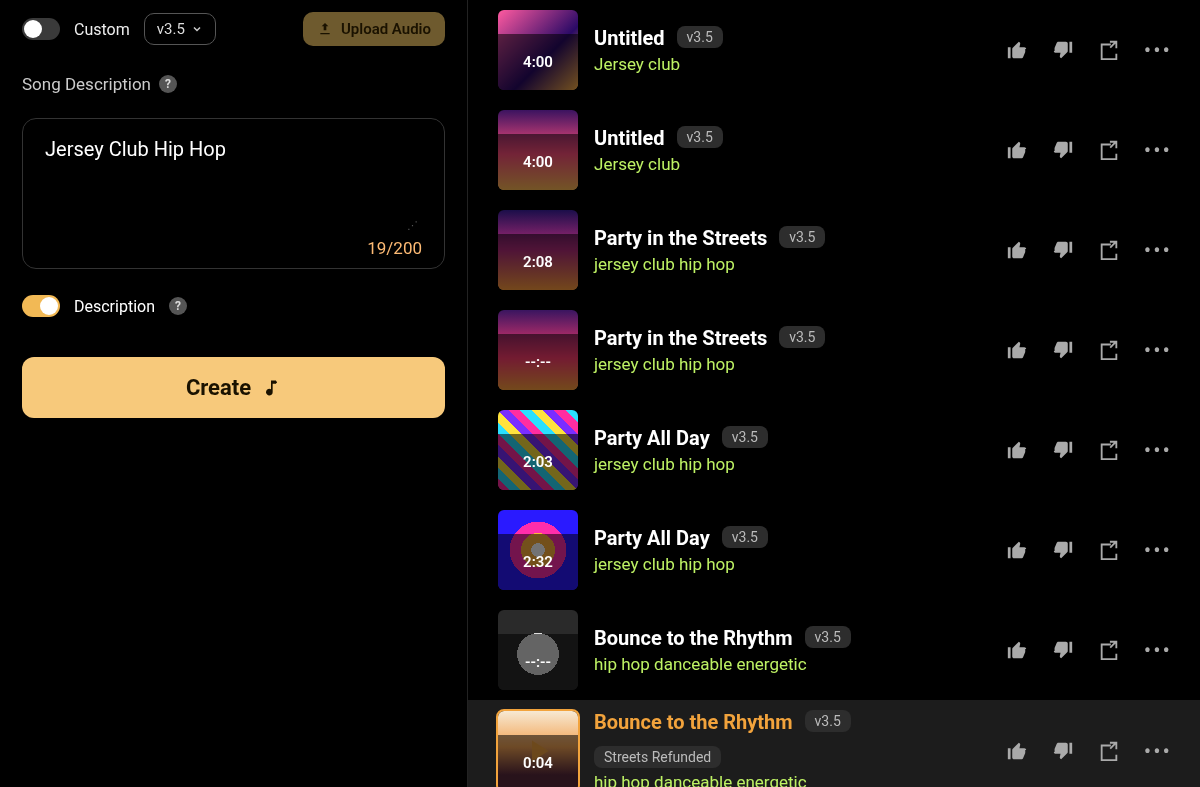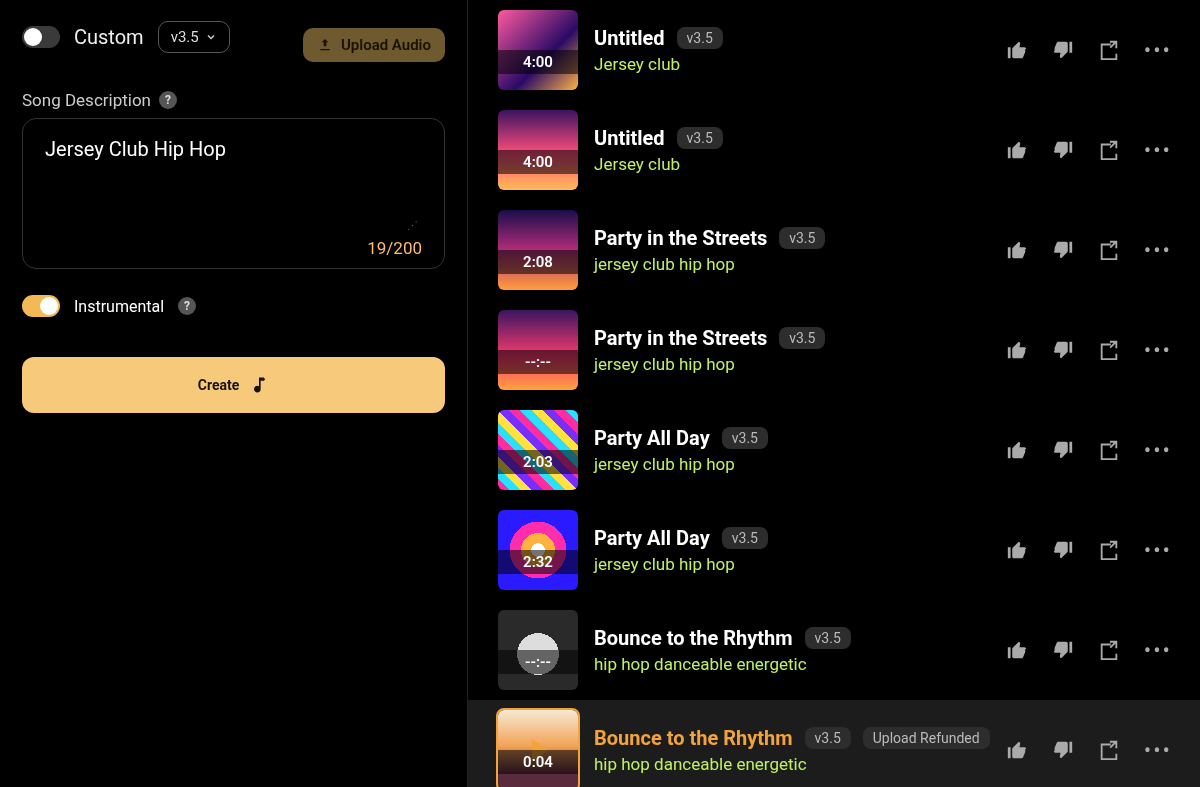--- a/index.html
+++ b/index.html
@@ -33,47 +33,46 @@
   }
   .toggle .knob {
     position: absolute;
     width: 18px; height: 18px;
     background: #fff;
     border-radius: 50%;
     top: 2px; left: 2px;
   }
   .toggle.on { background: #f2b955; }
   .toggle.on .knob { left: 18px; }
-  .toprow .label { font-size: 20px; color: #eee; }
+  .toprow .label { font-size: 16px; color: #eee; }
   .version-sel {
     background: #000;
     border: 1px solid #555;
     border-radius: 10px;
     padding: 6px 12px;
     color: #ddd;
     font-size: 15px;
     display: flex; align-items: center; gap: 6px;
     cursor: pointer;
   }
   .upload-btn {
     margin-left: auto;
     background: #6e5a2e;
     border-radius: 10px;
     padding: 8px 14px;
     color: #1a1200;
     font-weight: 600;
     font-size: 15px;
     display: flex; align-items: center; gap: 8px;
     cursor: pointer;
-    margin-top: 16px;
   }
   .section-label {
     font-size: 17px; color: #ccc;
     display: flex; align-items: center; gap: 8px;
-    margin-bottom: 8px;
+    margin-bottom: 24px;
   }
   .help {
     width: 18px; height: 18px; border-radius: 50%;
     background: #555; color: #ddd;
     display: inline-flex; align-items: center; justify-content: center;
     font-size: 12px; font-weight: 700;
   }
   .desc-box {
     border: 1px solid #333;
     border-radius: 14px;
@@ -97,21 +96,21 @@
   .instrumental-row {
     display: flex; align-items: center; gap: 14px;
     margin-bottom: 40px;
   }
   .create-btn {
     width: 100%;
     background: #f7c97b;
     color: #1a1200;
     border-radius: 12px;
     padding: 18px 2px;
-    font-size: 14px;
+    font-size: 22px;
     font-weight: 700;
     display: flex; align-items: center; justify-content: center; gap: 10px;
     cursor: pointer;
   }
   
   .right {
     flex: 1;
     overflow: hidden;
     padding-top: 0px;
   }
@@ -125,33 +124,33 @@
   }
   .thumb {
     width: 80px; height: 80px;
     border-radius: 6px;
     position: relative;
     flex-shrink: 0;
     overflow: hidden;
   }
   .track.selected .thumb { outline: 2px solid #f2a33c; }
   .thumb .dur {
-    position: absolute; left: 0; right: 0; bottom: 16px;
-    padding: 3px 0;
+    position: absolute; left: 0; right: 0; bottom: 0;
+    padding: 19px 0;
     text-align: center;
     font-size: 15px; font-weight: 600;
     color: #fff;
     background: rgba(0,0,0,0.55);
   }
   .thumb .play {
     position: absolute; inset: 0;
     display: flex; align-items: center; justify-content: center;
   }
   .meta { flex: 1; min-width: 0; }
-  .title-row { display: flex; align-items: center; gap: 12px; flex-wrap: wrap; }
+  .title-row { display: flex; align-items: flex-start; gap: 12px; flex-wrap: wrap; }
   .title { font-size: 20px; font-weight: 700; color: #fff; }
   .track.selected .title { color: #f2a33c; }
   .badge {
     background: #2d2d2d; color: #bbb;
     padding: 3px 10px; border-radius: 8px;
     font-size: 14px;
   }
   .subtitle { color: #bef264; font-size: 17px; margin-top: 4px; }
   .actions { display: flex; align-items: center; gap: 24px; }
   .actbtn { color: #aaa; cursor: pointer; display:flex; }
@@ -201,21 +200,21 @@
   <div class="desc-box">
     <textarea id="desc-ta" style="">Jersey Club Hip Hop</textarea>
     <div class="resize-h">⋰</div>
     <div class="counter">19/200</div>
   </div>
 
   <div class="instrumental-row">
     <div class="toggle on" id="instr-toggle">
       <div class="knob"></div>
     </div>
-    <span class="label">Instrumental</span>
+    <span class="label">Description</span>
     <span class="help">?</span>
   </div>
 
   <div class="create-btn">
     <span>Create</span>
     <svg width="20" height="20" viewBox="0 0 24 24" fill="#1a1200">
         <path d="M12 3v10.55A4 4 0 1 0 14 17V7h4V3h-6z"></path>
         <circle cx="18" cy="5" r="1.2"></circle>
       </svg>
   </div>
@@ -454,21 +453,21 @@
           <svg width="36" height="36" viewBox="0 0 24 24" fill="#f2a33c" opacity="0.9">
             <path d="M8 5v14l11-7z"></path>
           </svg>
         </div>
       <div class="dur">0:04</div>
     </div>
     <div class="meta">
       <div class="title-row">
         <span class="title">Bounce to the Rhythm</span>
         <span class="badge">v3.5</span>
-        <span class="badge">Upload Refunded</span>
+        <span class="badge">Streets Refunded</span>
       </div>
       <div class="subtitle">hip hop danceable energetic</div>
     </div>
     <div class="actions">
       <span class="actbtn">
           <svg viewBox="0 0 24 24" fill="currentColor">
             <path d="M2 21h3V9H2v12zM22 11c0-1.1-.9-2-2-2h-5.3l.8-3.8v-.3c0-.4-.2-.8-.4-1.1L14 3l-6.6 6.6c-.4.4-.6.9-.6 1.4V19c0 1.1.9 2 2 2h8c.8 0 1.5-.5 1.8-1.2l2.3-5.4c.1-.2.1-.4.1-.7v-2.7z"></path>
           </svg>
         </span>
       <span class="actbtn">

